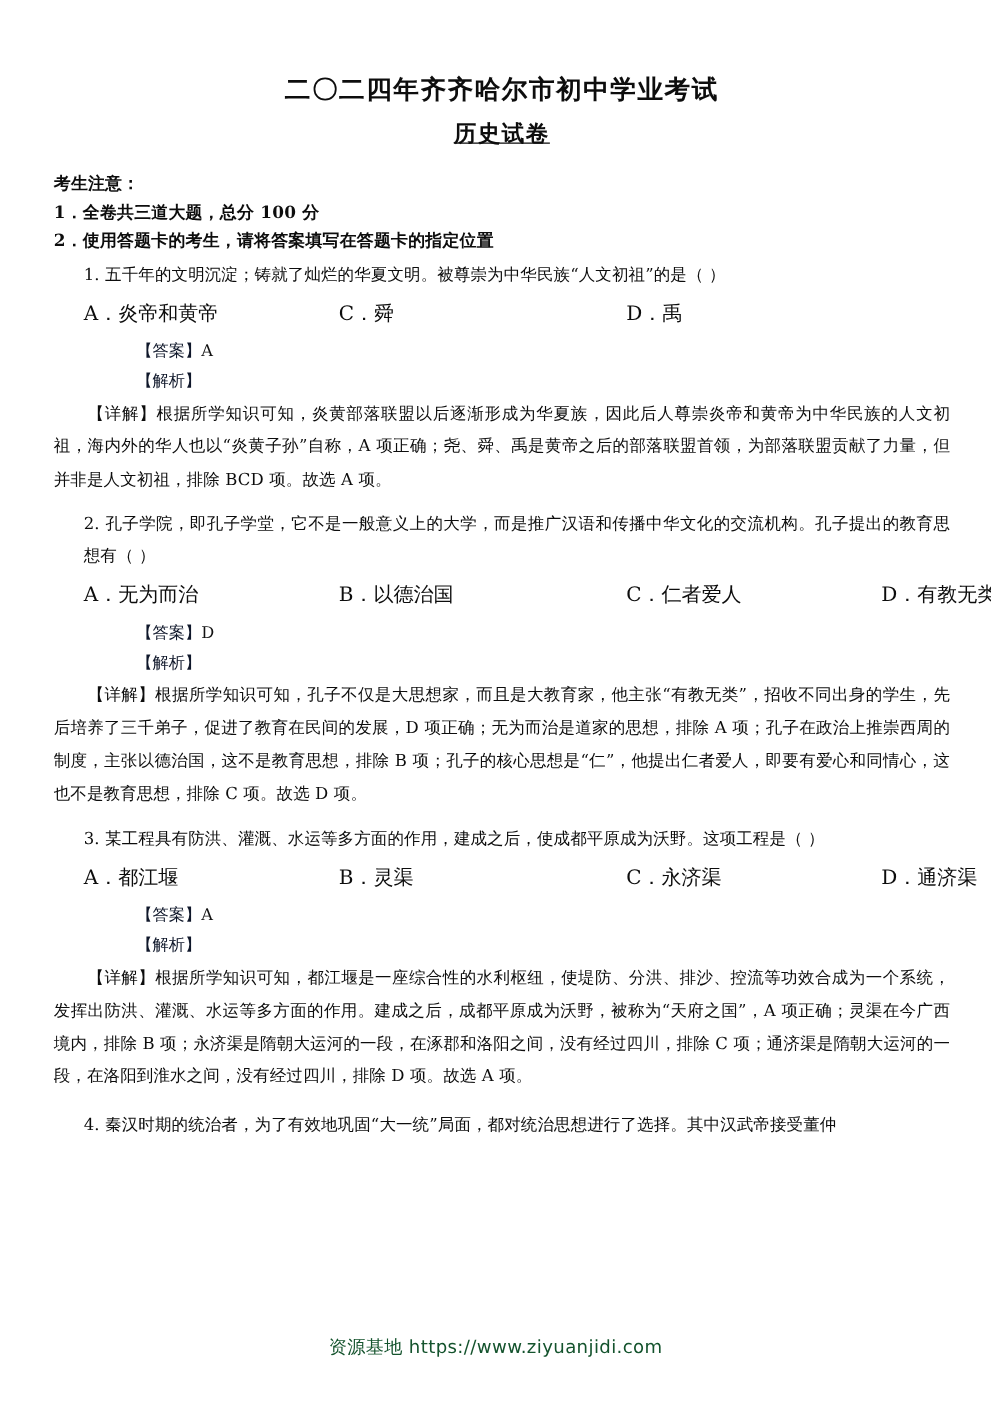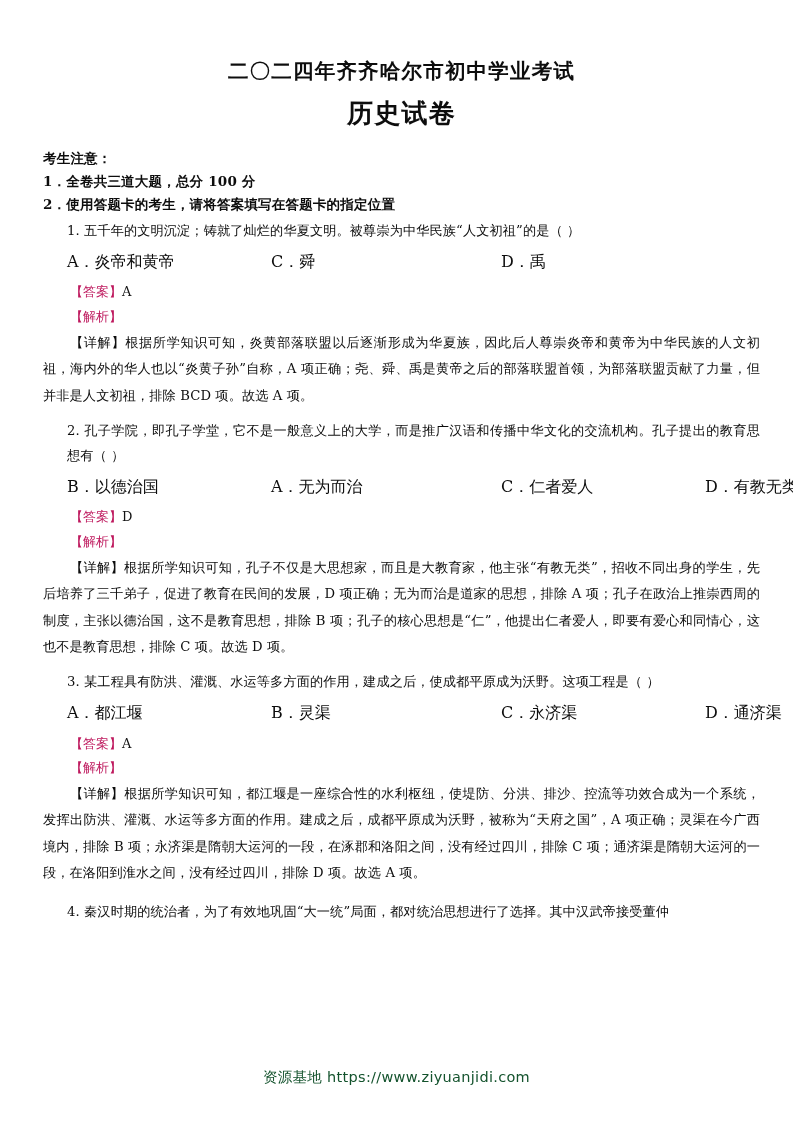--- a/index.html
+++ b/index.html
@@ -27,25 +27,26 @@
   .doc-title {
     text-align: center;
     font-size: 20.5px;
     font-weight: bold;
     letter-spacing: 1.2px;
     margin: 0 0 10px 0;
     line-height: 1.35;
   }
   .doc-subtitle {
     text-align: center;
-    font-size: 26px;
+    font-size: 18px;
     font-weight: bold;
     letter-spacing: 1.2px;
     margin: 0 0 16px 0;
     line-height: 1.35;
+    text-decoration: underline;
   }
   
   .notice-block { margin: 0 0 2px 0; }
   .notice-line {
     font-size: 13.5px;
     font-weight: bold;
     line-height: 1.72;
     margin: 0;
     letter-spacing: 0.2px;
   }
@@ -80,21 +81,22 @@
   .opt:nth-child(2) { width: 188px; }
   .opt:nth-child(3) { width: 162px; }
   .opt:nth-child(4) { width: auto; }
   .ans-line, .ana-line {
     font-size: 13px;
     line-height: 1.9;
     margin: 0;
     padding-left: 27px;
   }
   .tag {
-    color: #be185d;
+    color: #0f172a;
+    margin-left: 39px;
   }
   .ans-val {
     color: #121212;
     font-family: "DejaVu Serif", "Liberation Serif", serif;
   }
   .detail-p {
     font-size: 13.2px;
     line-height: 2.0;
     margin: 0 0 2px 0;
     padding-left: 0;
@@ -143,22 +145,22 @@
     <p class="ans-line"><span class="tag">【答案】</span><span class="ans-val">A</span></p>
     <p class="ana-line"><span class="tag">【解析】</span></p>
     <p class="detail-p">【详解】根据所学知识可知，炎黄部落联盟以后逐渐形成为华夏族，因此后人尊崇炎帝和黄帝为中华民族的人文初祖，海内外的华人也以“炎黄子孙”自称，A 项正确；尧、舜、禹是黄帝之后的部落联盟首领，为部落联盟贡献了力量，但并非是人文初祖，排除 BCD 项。故选 A 项。</p>
   </div>
 
   <div class="gap-sm"></div>
 
   <div class="q-block">
     <p class="q-stem">2. 孔子学院，即孔子学堂，它不是一般意义上的大学，而是推广汉语和传播中华文化的交流机构。孔子提出的教育思想有（     ）</p>
     <div class="q-options">
+      <span class="opt">A．无为而治</span>
       <span class="opt">B．以德治国</span>
-      <span class="opt">A．无为而治</span>
       <span class="opt">C．仁者爱人</span>
       <span class="opt">D．有教无类</span>
     </div>
     <p class="ans-line"><span class="tag">【答案】</span><span class="ans-val">D</span></p>
     <p class="ana-line"><span class="tag">【解析】</span></p>
     <p class="detail-p">【详解】根据所学知识可知，孔子不仅是大思想家，而且是大教育家，他主张“有教无类”，招收不同出身的学生，先后培养了三千弟子，促进了教育在民间的发展，D 项正确；无为而治是道家的思想，排除 A 项；孔子在政治上推崇西周的制度，主张以德治国，这不是教育思想，排除 B 项；孔子的核心思想是“仁”，他提出仁者爱人，即要有爱心和同情心，这也不是教育思想，排除 C 项。故选 D 项。</p>
   </div>
 
   <div class="gap-sm"></div>
 

